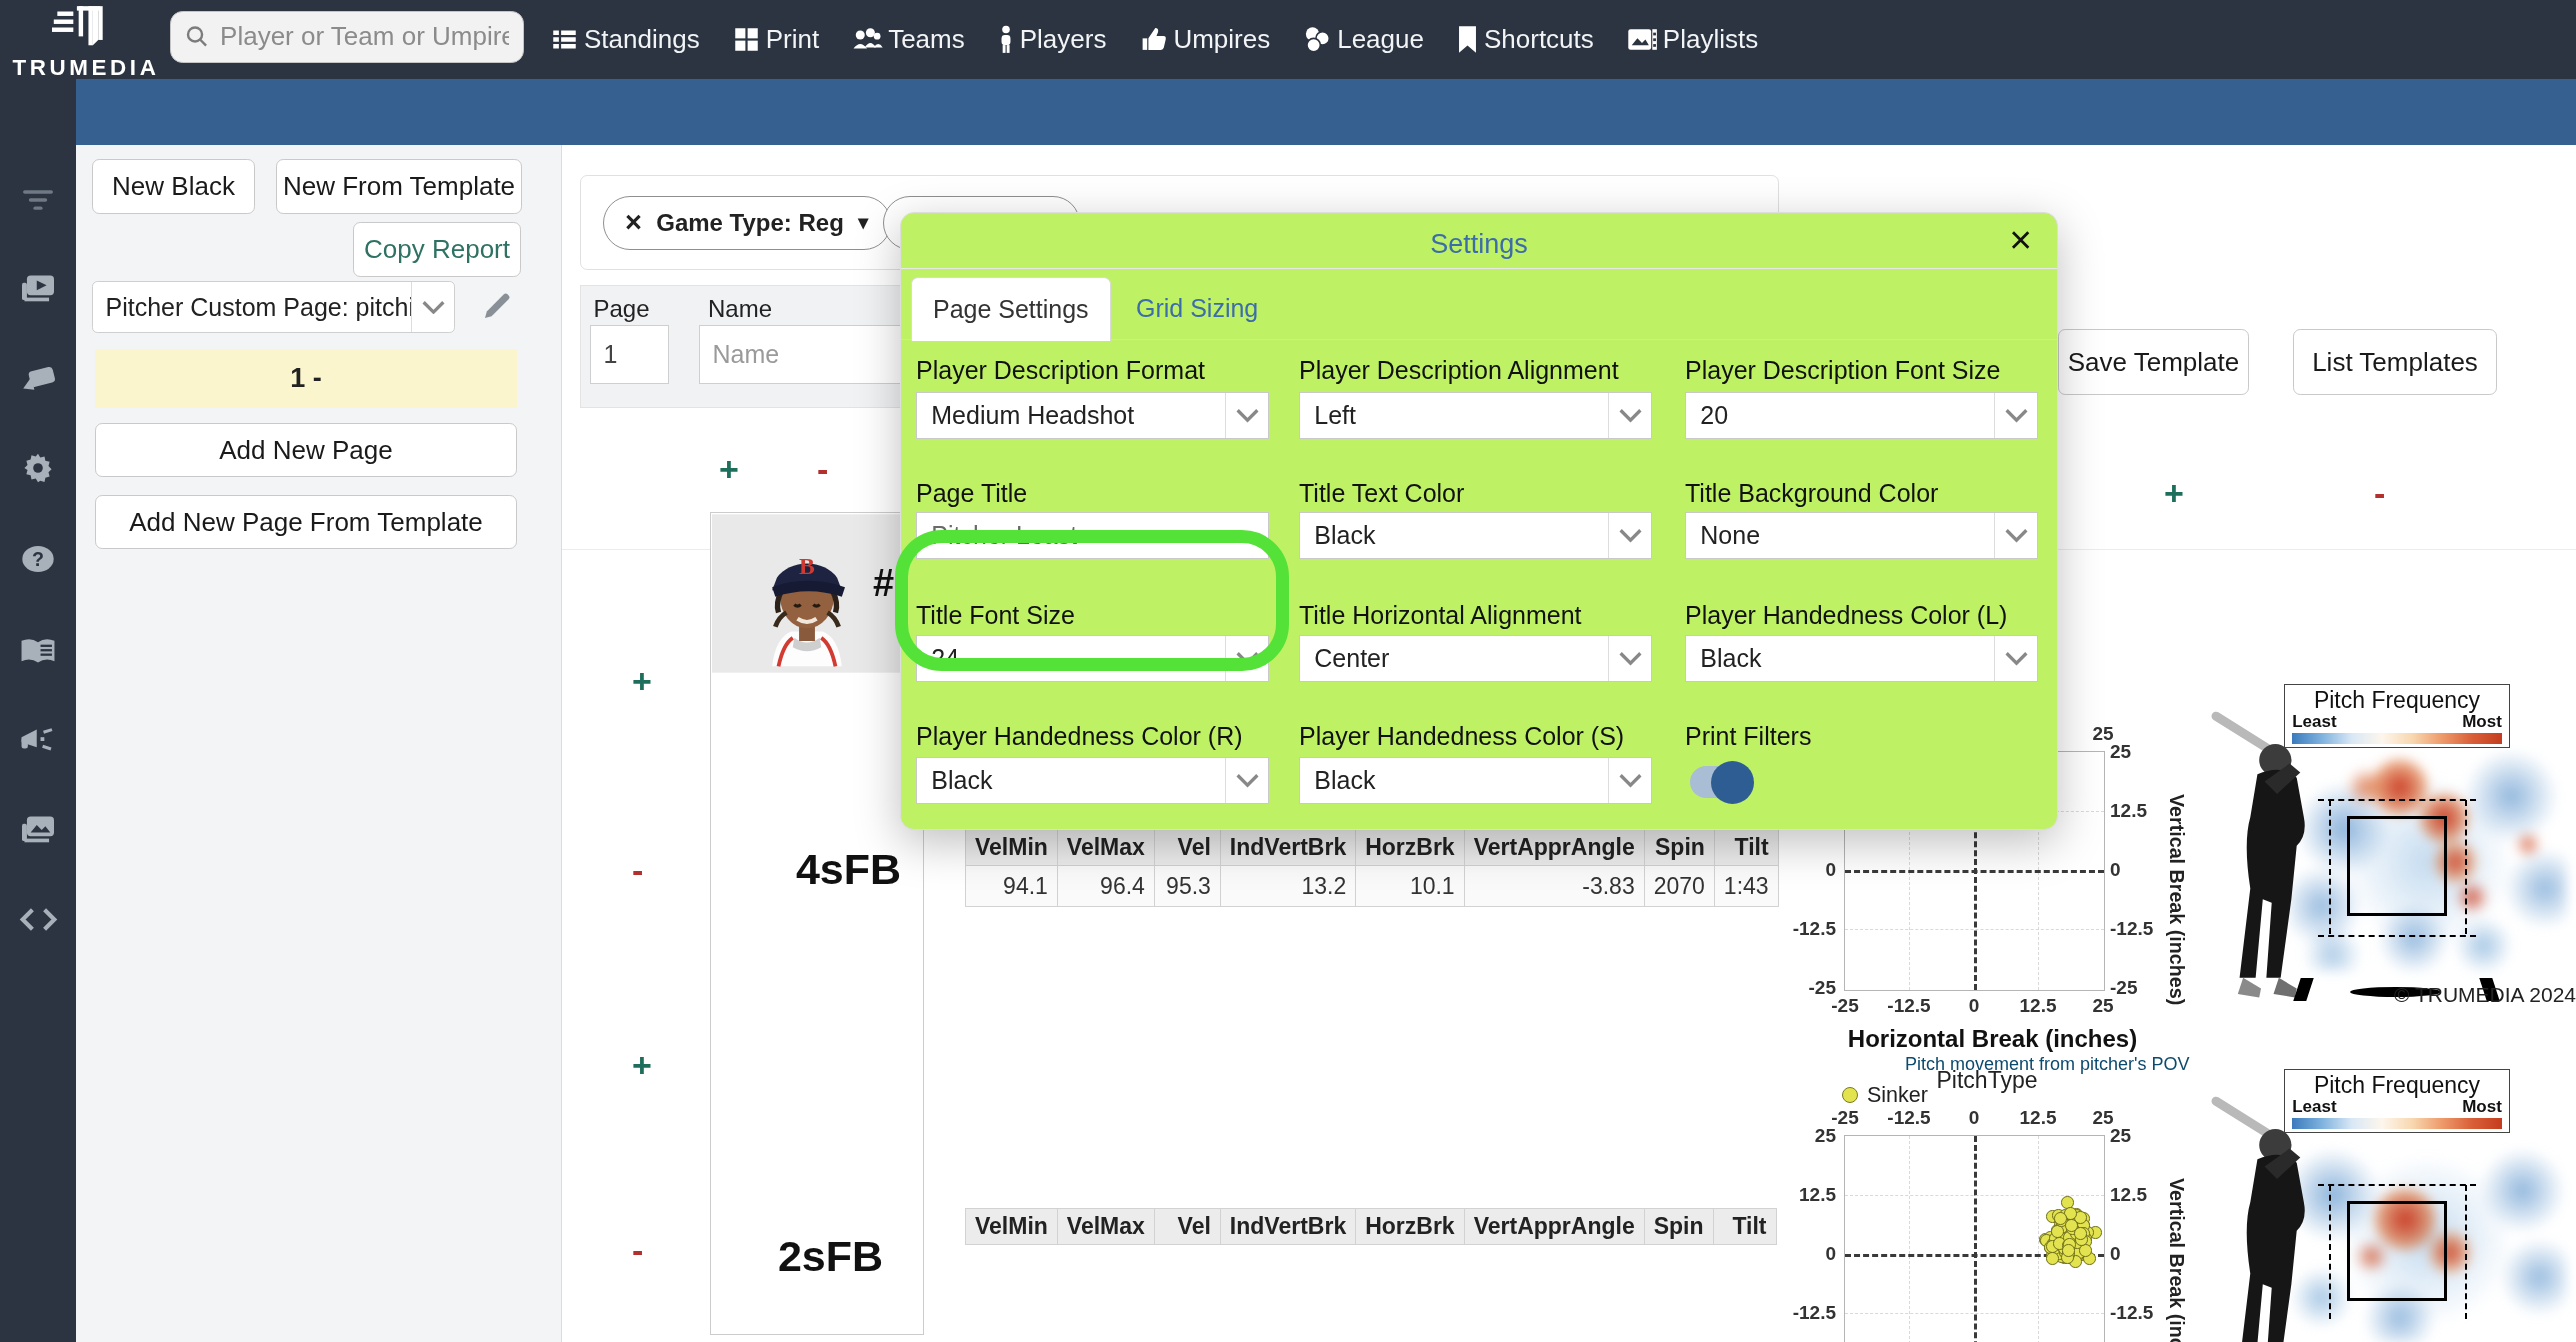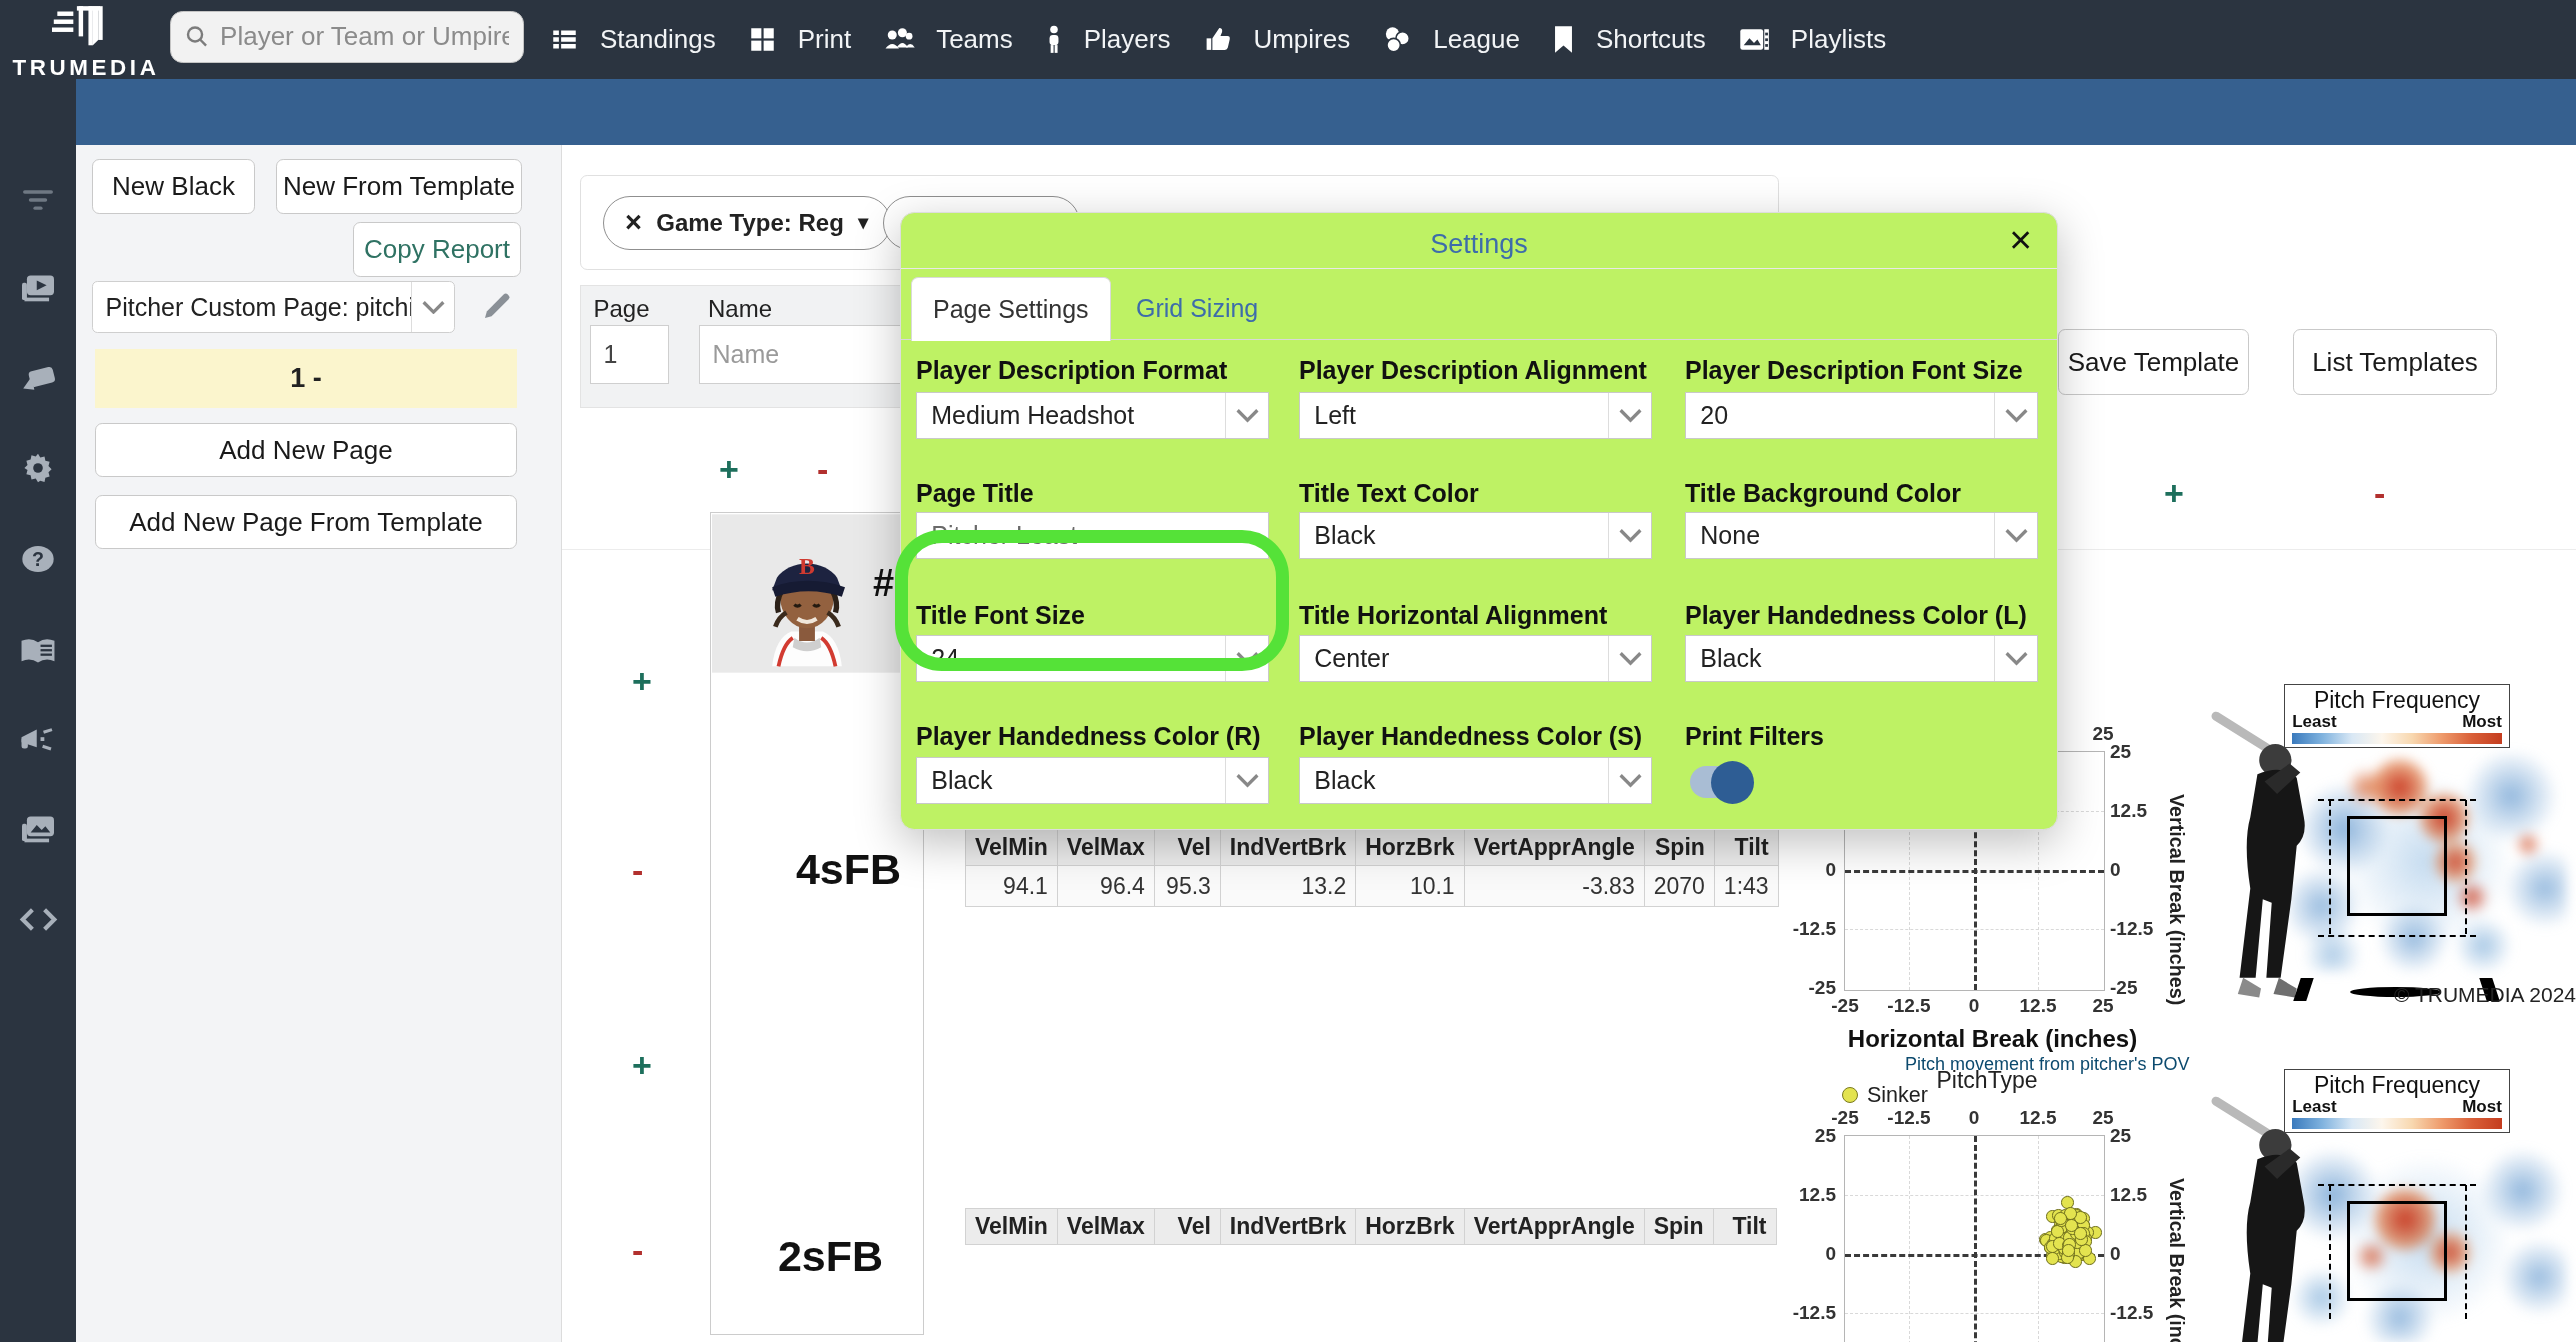--- a/index.html
+++ b/index.html
@@ -8,21 +8,21 @@
   #app { position:relative; width:2576px; height:1343px; background:#fff; overflow:hidden; }
 
   
   .topnav { position:absolute; left:0; top:0; width:2576px; height:79px; background:#2b3440; display:flex; align-items:center; z-index:40; }
   .brand { position:absolute; left:12.5px; top:3.6px; width:143px; text-align:center; }
   .brand-text { color:#fff; font-size:22.4px; font-weight:bold; letter-spacing:3.6px; margin-top:1.8px; }
   .searchbox { position:absolute; left:170px; top:10.7px; width:354px; height:52px; background:#f2f2f2; border:1.8px solid #c4c4c4; border-radius:12.5px; display:flex; align-items:center; padding:0 14.3px; gap:10.7px; }
   .searchbox input { border:none; outline:none; background:transparent; font-size:26px; color:#444; width:100%; font-family:"Liberation Sans",sans-serif; }
   .searchbox input::placeholder { color:#8b8b8b; }
   .navitems { position:absolute; left:550px; top:0; height:79px; display:flex; align-items:center; gap:32px; }
-  .navitem { display:flex; align-items:center; gap:21px; color:#f2f4f6; font-size:26px; cursor:pointer; }
+  .navitem { display:flex; align-items:center; gap:5px; color:#f2f4f6; font-size:26px; cursor:pointer; }
   .navitem svg { display:block; }
 
   
   .blueband { position:absolute; left:76px; top:79px; width:2500px; height:66px; background:#36608f; z-index:5; }
 
   
   .sidebar { position:absolute; left:0; top:79px; width:76px; height:1264px; background:#2b3440; z-index:30; }
   .sideicon { position:absolute; left:0; width:76px; height:50px; display:flex; align-items:center; justify-content:center; color:#a8b0ba; cursor:pointer; }
 
   
@@ -93,21 +93,21 @@
   .batter { position:absolute; z-index:3; }
 
   
   .modal { position:absolute; left:900px; top:170px; width:1158px; height:618px; background:#bef264; border:0.9px solid #ddd; border-radius:14.3px; box-shadow:0 12.5px 45px rgba(0,0,0,.25); z-index:50;margin-top:42px; }
   .mtitle { position:absolute; left:0; top:16px; width:100%; text-align:center; font-size:27px; color:#3d6cab; }
   .mclose { position:absolute; right:25px; top:7.2px; font-size:39px; color:#111; cursor:pointer; line-height:1; }
   .mdivider { position:absolute; left:0; top:55px; width:100%; border-top:1.8px solid #e8e8e8; }
   .tabline { position:absolute; left:0; top:126px; width:100%; border-top:1.8px solid #d9d9d9; }
   .tab-active { position:absolute; left:9.8px; top:64px; width:200px; height:64px; background:#fff; border:1.8px solid #d9d9d9; border-bottom:none; border-radius:7.2px 7.2px 0 0; display:flex; align-items:center; justify-content:center; font-size:25px; color:#333; z-index:2; cursor:pointer; }
   .tab-inactive { position:absolute; left:235px; top:64px; height:62px; display:flex; align-items:center; font-size:25px; color:#3d6cab; cursor:pointer; }
-  .mlabel { position:absolute; font-size:25px; font-weight:bold; color:#111; white-space:nowrap; }
+  .mlabel { position:absolute; font-size:25px; font-weight:normal; color:#111; white-space:nowrap; }
   .mselect { position:absolute; width:353px; height:47px; background:#fff; border:1.8px solid #c9c9c9; display:flex; align-items:center; cursor:pointer; }
   .mselect .val { flex:1; font-size:25px; color:#222; padding:0 14.3px; }
   .mselect .chev { width:43px; align-self:stretch; border-left:1.8px solid #ddd; display:flex; align-items:center; justify-content:center; }
   .mtext { position:absolute; width:353px; height:47px; background:#fff; border:1.8px solid #c9c9c9; display:flex; align-items:center; font-size:25px; color:#6a6a6a; padding:0 14.3px; }
   .toggle { position:absolute; width:59px; height:32px; border-radius:16px; background:#a9bdd4; cursor:pointer; }
   .toggle .knob { position:absolute; right:-5.4px; top:-5.4px; width:43px; height:43px; border-radius:50%; background:#2e5d94; }
   .greenring { position:absolute; left:895px; top:530px; width:394px; height:141px; border:13.4px solid #55e238; border-radius:47px; z-index:60; pointer-events:none; }
 </style>
 </head>
 <body>

